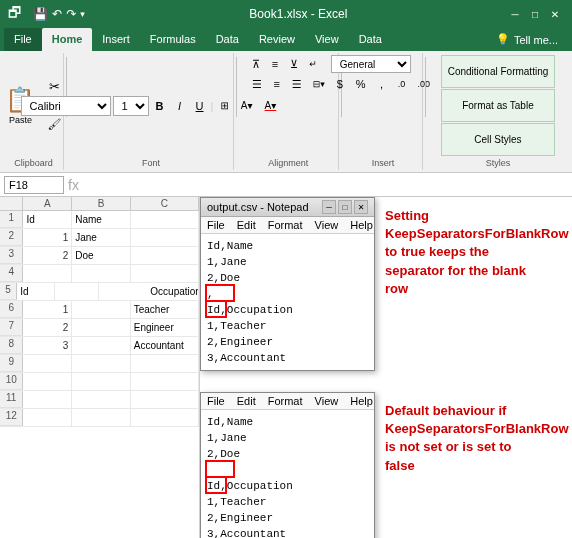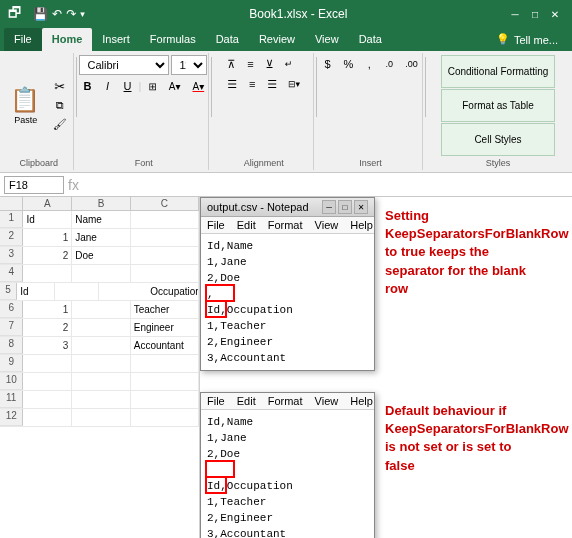--- a/index.html
+++ b/index.html
@@ -245,21 +245,21 @@
         <button class="fmt-btn" style="font-size:11px;">⧉</button>
         <button class="fmt-btn" style="font-size:11px;">🖌</button>
       </div>
     </div>
     <div class="ribbon-group-label">Clipboard</div>
   </div>
 
   <div class="ribbon-separator"></div>
 
   <div class="ribbon-group" style="min-width:130px;">
-    <div style="display:flex;flex-direction:column;gap:2px;flex:1;">
+    <div style="display:flex;flex-direction:row;gap:2px;flex:1;">
       <div class="fmt-row">
         <select class="font-dropdown">
           <option>Calibri</option>
         </select>
         <select class="size-dropdown">
           <option>11</option>
         </select>
       </div>
       <div class="fmt-row">
         <button class="fmt-btn bold">B</button>
@@ -291,20 +291,23 @@
         <button class="fmt-btn" style="font-size:9px;">⊟▾</button>
       </div>
     </div>
     <div class="ribbon-group-label">Alignment</div>
   </div>
 
   <div class="ribbon-separator"></div>
 
   <div class="ribbon-group" style="min-width:80px;">
     <div style="display:flex;flex-direction:column;gap:2px;flex:1;">
+      <select class="number-dropdown">
+        <option>General</option>
+      </select>
       <div class="fmt-row">
         <button class="fmt-btn">$</button>
         <button class="fmt-btn">%</button>
         <button class="fmt-btn">,</button>
         <button class="fmt-btn" style="font-size:9px;">.0</button>
         <button class="fmt-btn" style="font-size:9px;">.00</button>
       </div>
     </div>
     <div class="ribbon-group-label">Insert</div>
   </div>

